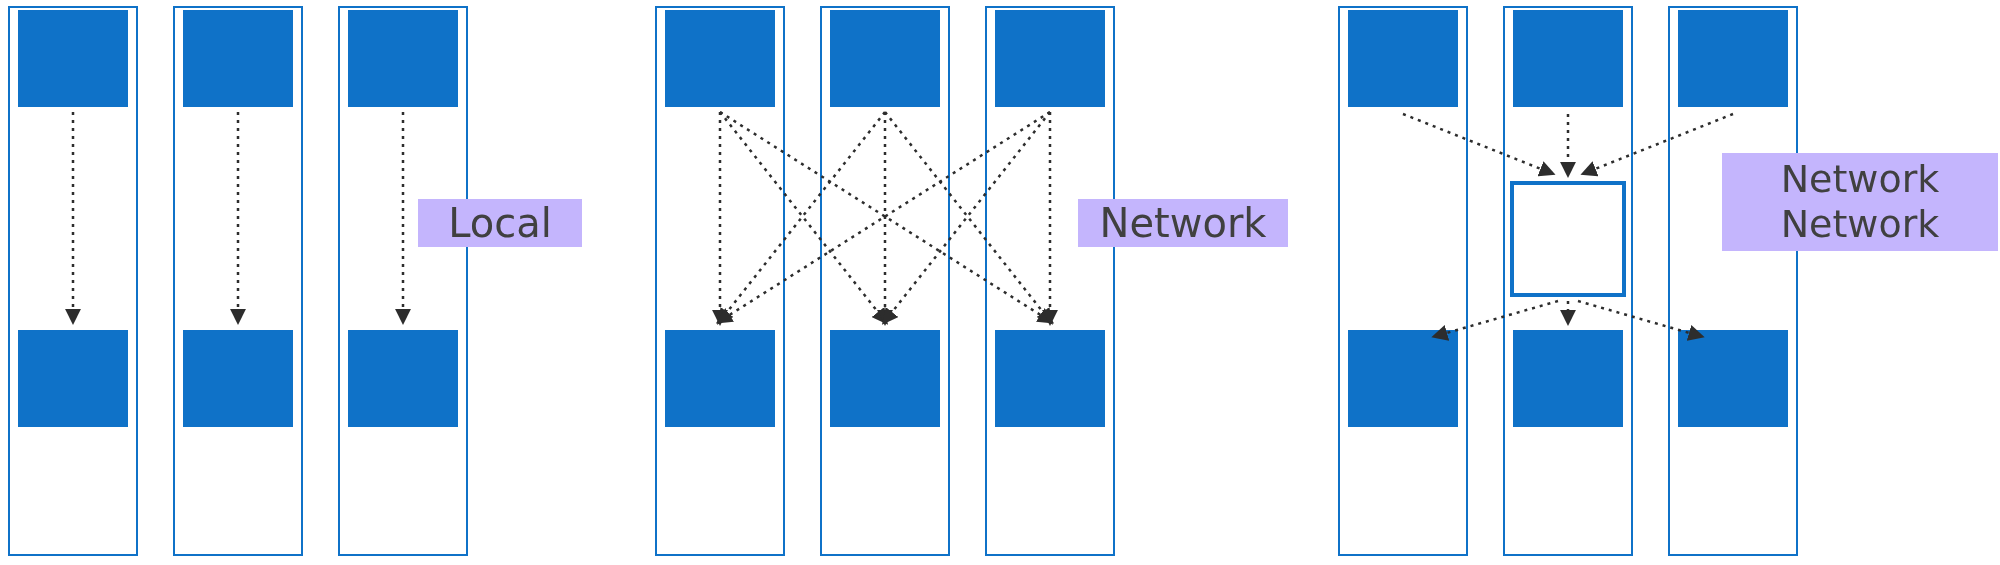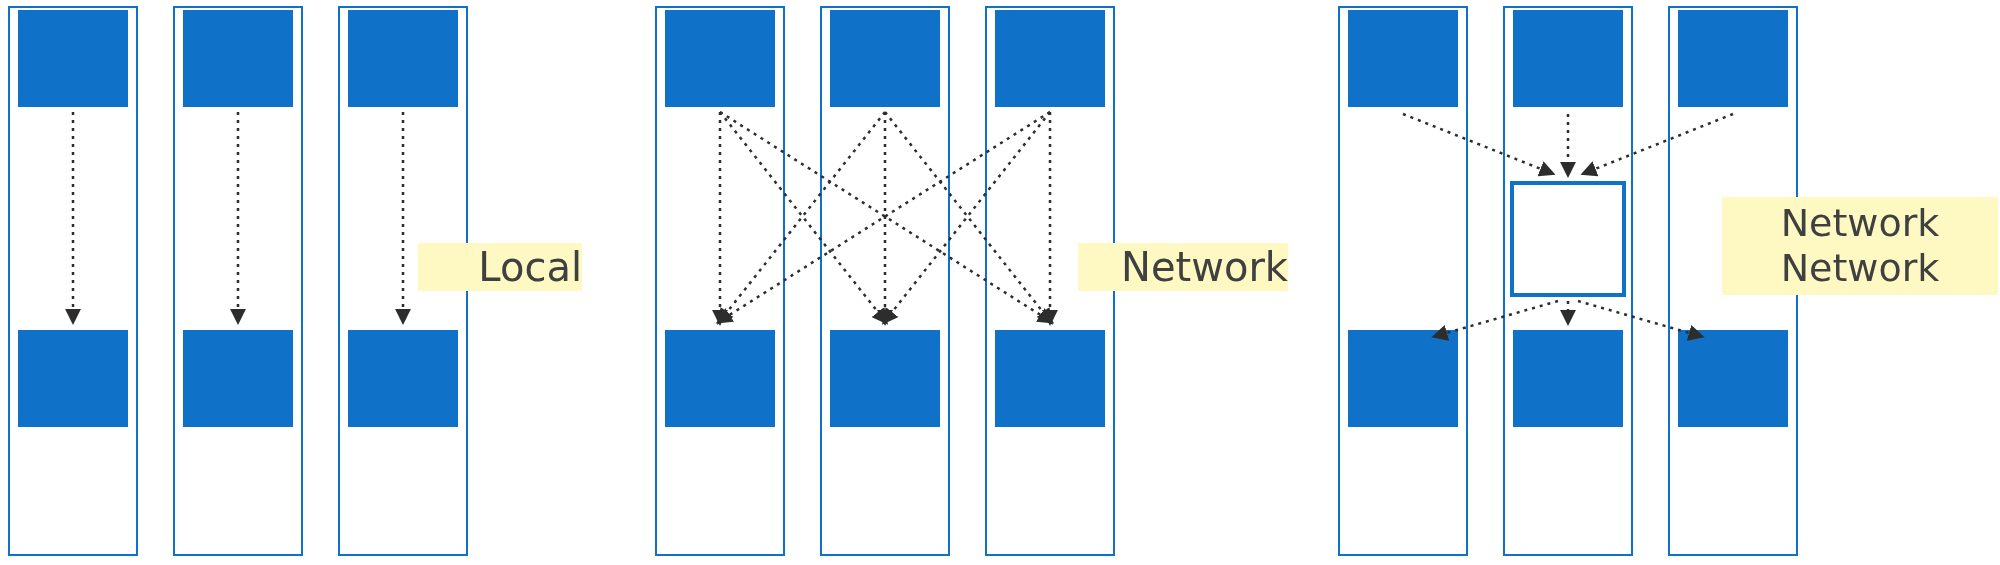--- a/index.html
+++ b/index.html
@@ -56,29 +56,27 @@
     stroke-dasharray: 3 5;
     fill: none;
   }
   .arrows .head {
     fill: var(--arrow-dark, #2d2d2d);
     stroke: none;
   }
   .label {
     position: absolute;
     color: var(--label-gray, #404040);
-    background: #fef9c3;
+    background: #c4b5fd;
     text-align: center;
-    margin-top: 44px;
   }
   .label.single {
     font-size: 40px;
     line-height: 48px;
     height: 48px;
-    text-align: right;
   }
   .label.multi {
     font-size: 38px;
     line-height: 45px;
     padding: 4px 0;
   }
   .label.multi span { display: block; }
 </style>
 </head>
 <body>

